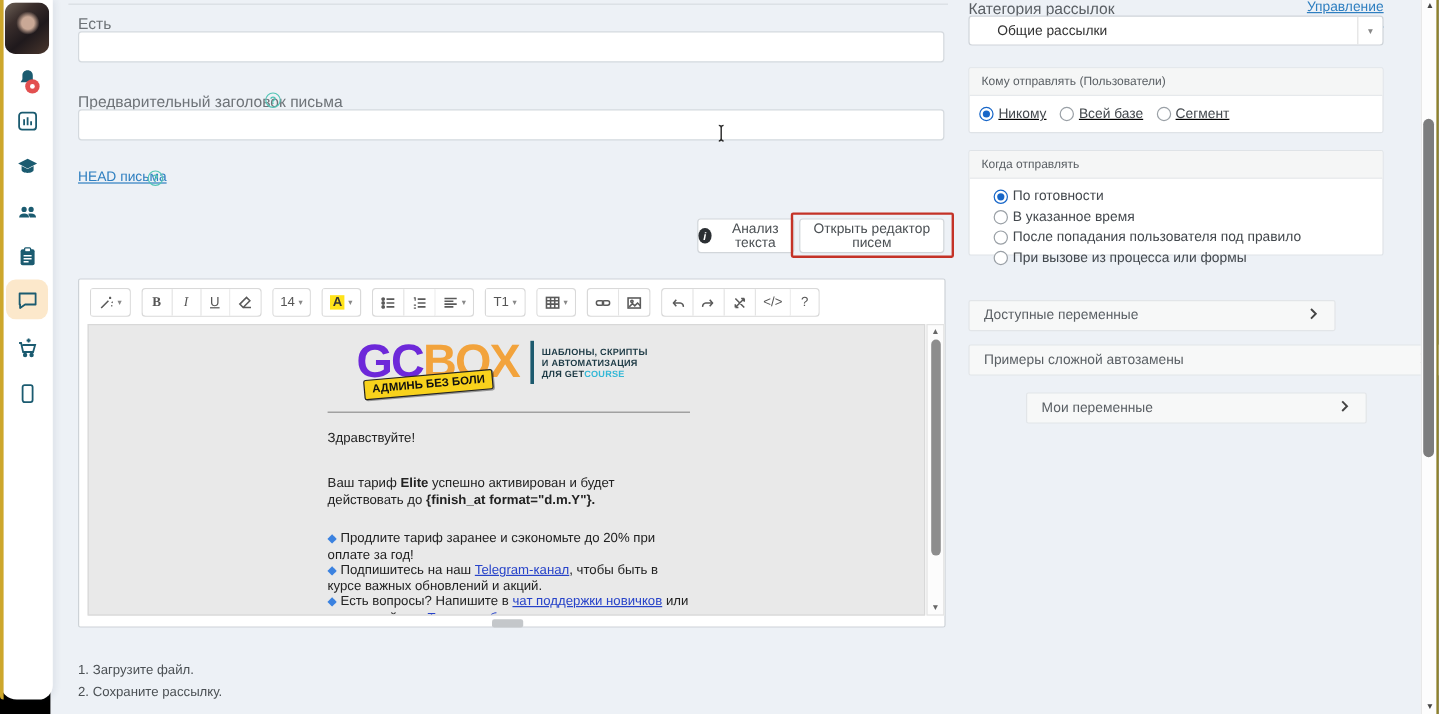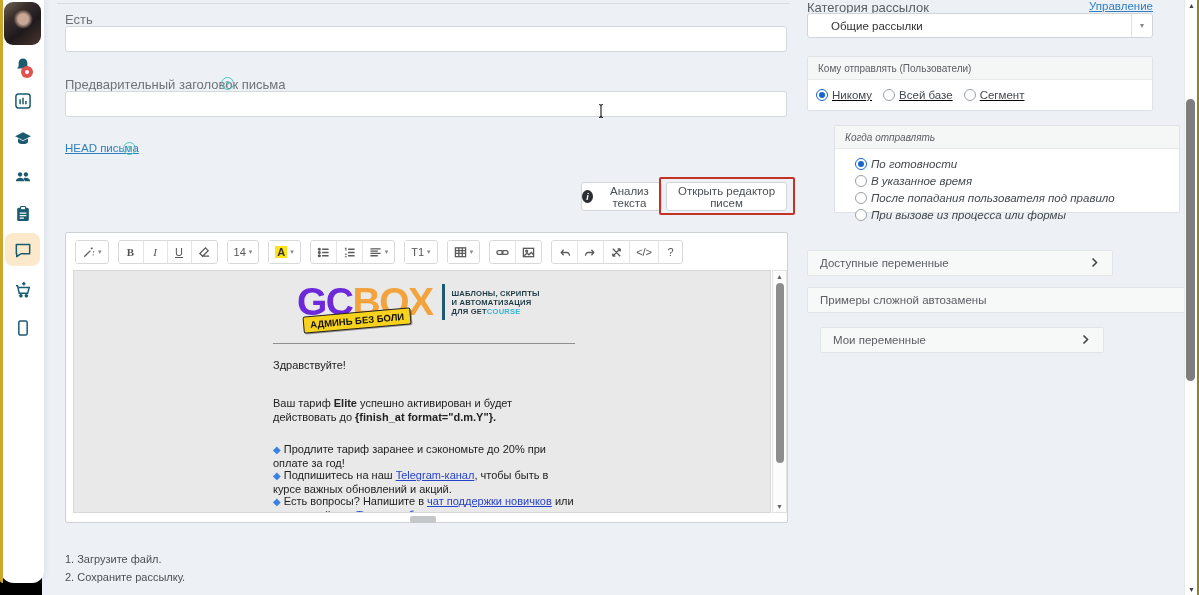--- a/index.html
+++ b/index.html
@@ -380,21 +380,21 @@
           <span class="radio"></span>
           <span>Всей базе</span>
         </label>
       <label class="radio-item">
           <span class="radio"></span>
           <span>Сегмент</span>
         </label>
     </div>
   </div>
 
-  <div class="abs panel" style="left:834px;top:125px;width:346px;height:88px;font-style:italic;">
+  <div class="abs panel" style="left:807px;top:125px;width:346px;height:88px;">
     <div class="panel-h" style="height:23px;">Когда отправлять</div>
     <div style="display:flex;flex-direction:column;gap:5px;padding:9px 0 0 20px;">
       <label class="radio-item">
           <span class="radio checked"></span>
           <span>По готовности</span>
         </label>
       <label class="radio-item">
           <span class="radio"></span>
           <span>В указанное время</span>
         </label>
@@ -414,21 +414,21 @@
     <span class="chev"><svg viewBox="0 0 11 11">
           <path d="M3.5 1.5l4 4-4 4"></path>
         </svg></span>
   </div>
   <div class="abs accordion" style="left:807px;top:287px;width:398px;height:26px;">
     <span>Примеры сложной автозамены</span>
     <span class="chev"><svg viewBox="0 0 11 11">
           <path d="M3.5 1.5l4 4-4 4"></path>
         </svg></span>
   </div>
-  <div class="abs accordion" style="left:820px;top:327px;width:284px;height:26px;">
+  <div class="abs accordion" style="left:855px;top:327px;width:284px;height:26px;">
     <span>Мои переменные</span>
     <span class="chev"><svg viewBox="0 0 11 11">
           <path d="M3.5 1.5l4 4-4 4"></path>
         </svg></span>
   </div>
 
   <div class="abs wtrack">
     <div class="sarrow" style="top:2px;color:#444;">▲</div>
     <div class="sarrow" style="bottom:2px;color:#444;">▼</div>
   </div>

